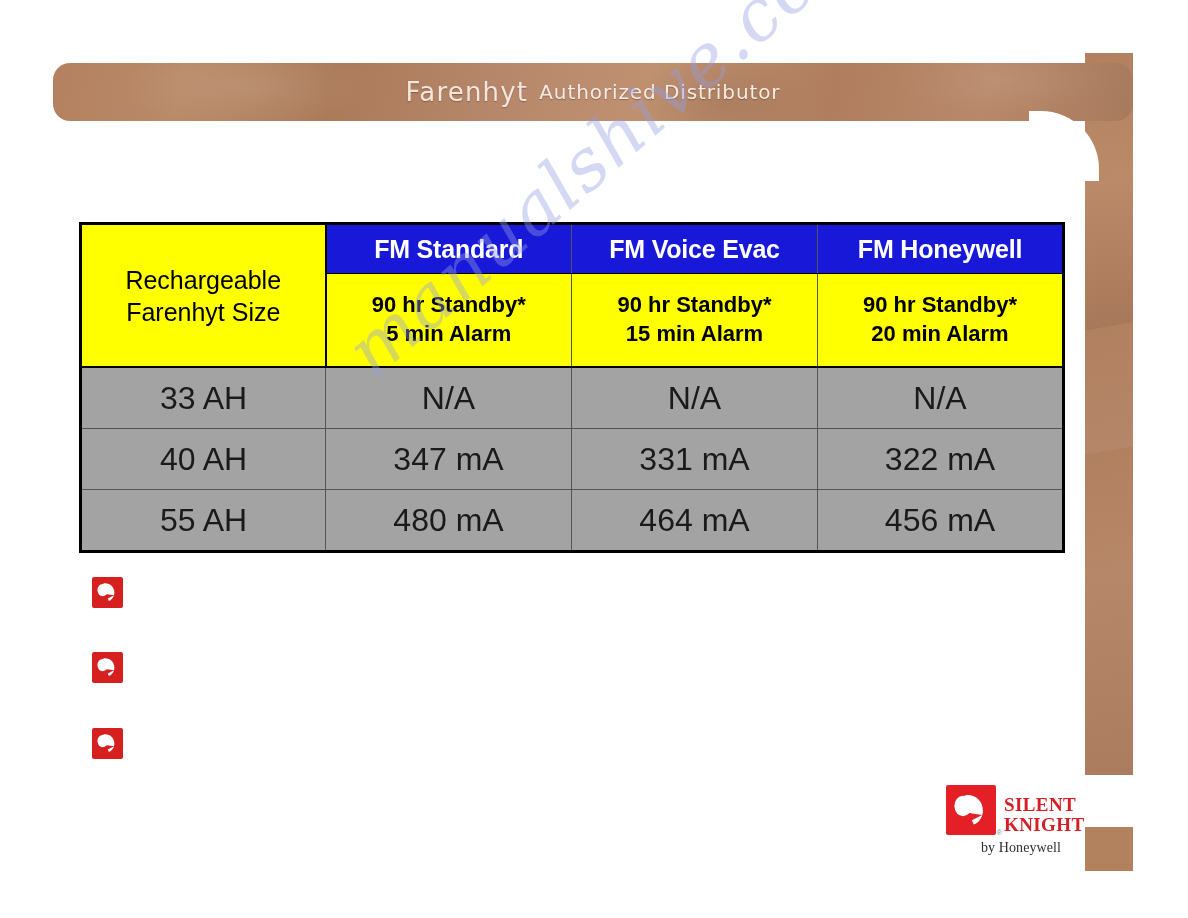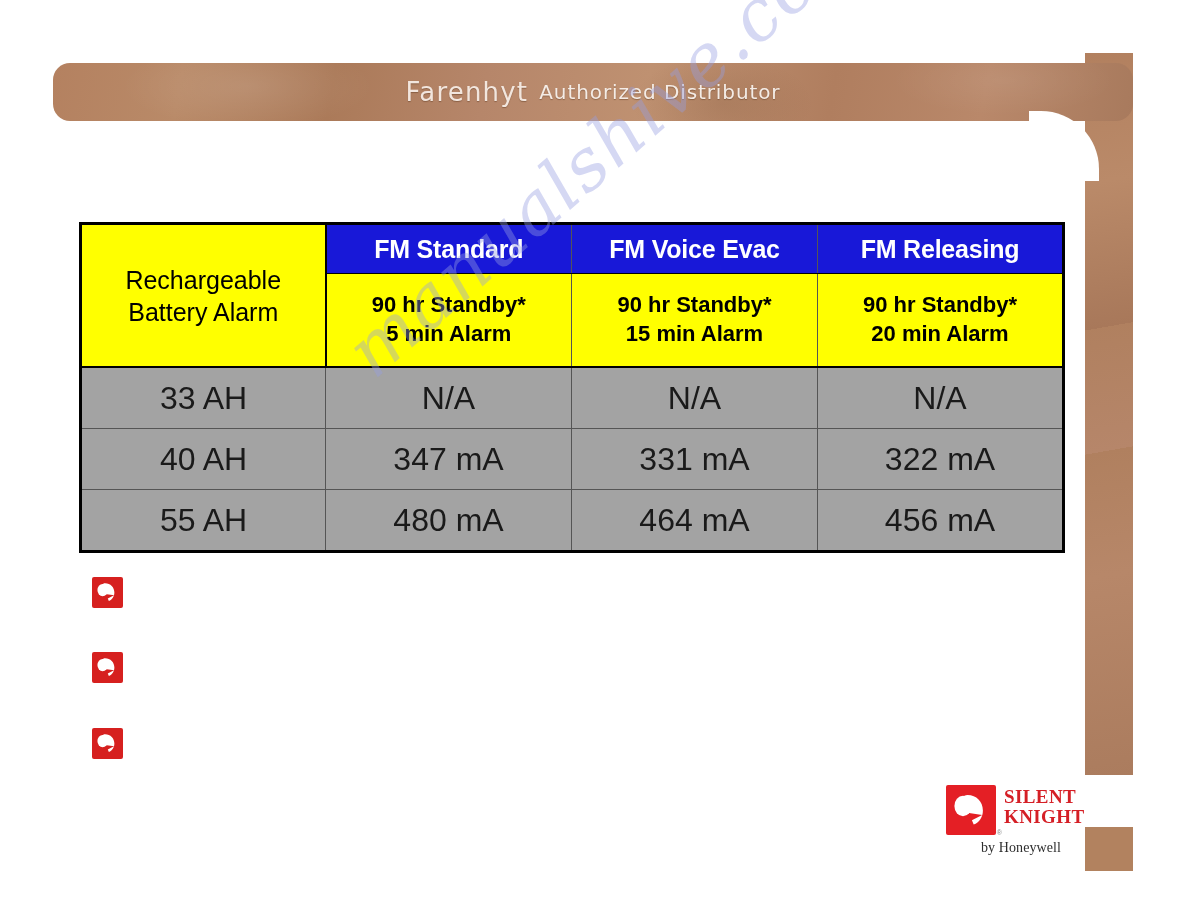--- a/index.html
+++ b/index.html
@@ -213,21 +213,21 @@
   
   .sk-logo {
     position: absolute;
     left: 946px;
     top: 785px;
     width: 150px;
     z-index: 4;
   }
   .sk-row {
     display: flex;
-    align-items: flex-start;
+    align-items: flex-end;
   }
   .sk-mark {
     width: 50px;
     height: 50px;
     background: #e41f25;
     border-radius: 2px;
     flex: 0 0 auto;
     position: relative;
   }
   .sk-mark .reg {
@@ -281,25 +281,25 @@
       <colgroup>
         <col class="c-label">
         <col class="c-data">
         <col class="c-data">
         <col class="c-data">
       </colgroup>
       <tbody>
         <tr>
           <td class="cell-rowspan-label" rowspan="2">
             <span>Rechargeable</span><br>
-            <span>Battery Alarm</span>
+            <span>Farenhyt Size</span>
           </td>
           <td class="cell-head-blue">FM Standard</td>
           <td class="cell-head-blue">FM Voice Evac</td>
-          <td class="cell-head-blue">FM Releasing</td>
+          <td class="cell-head-blue">FM Honeywell</td>
         </tr>
         <tr>
           <td class="cell-head-yellow">
             <span class="l1">90 hr Standby*</span>
             <span class="l2">5 min Alarm</span>
           </td>
           <td class="cell-head-yellow">
             <span class="l1">90 hr Standby*</span>
             <span class="l2">15 min Alarm</span>
           </td>

